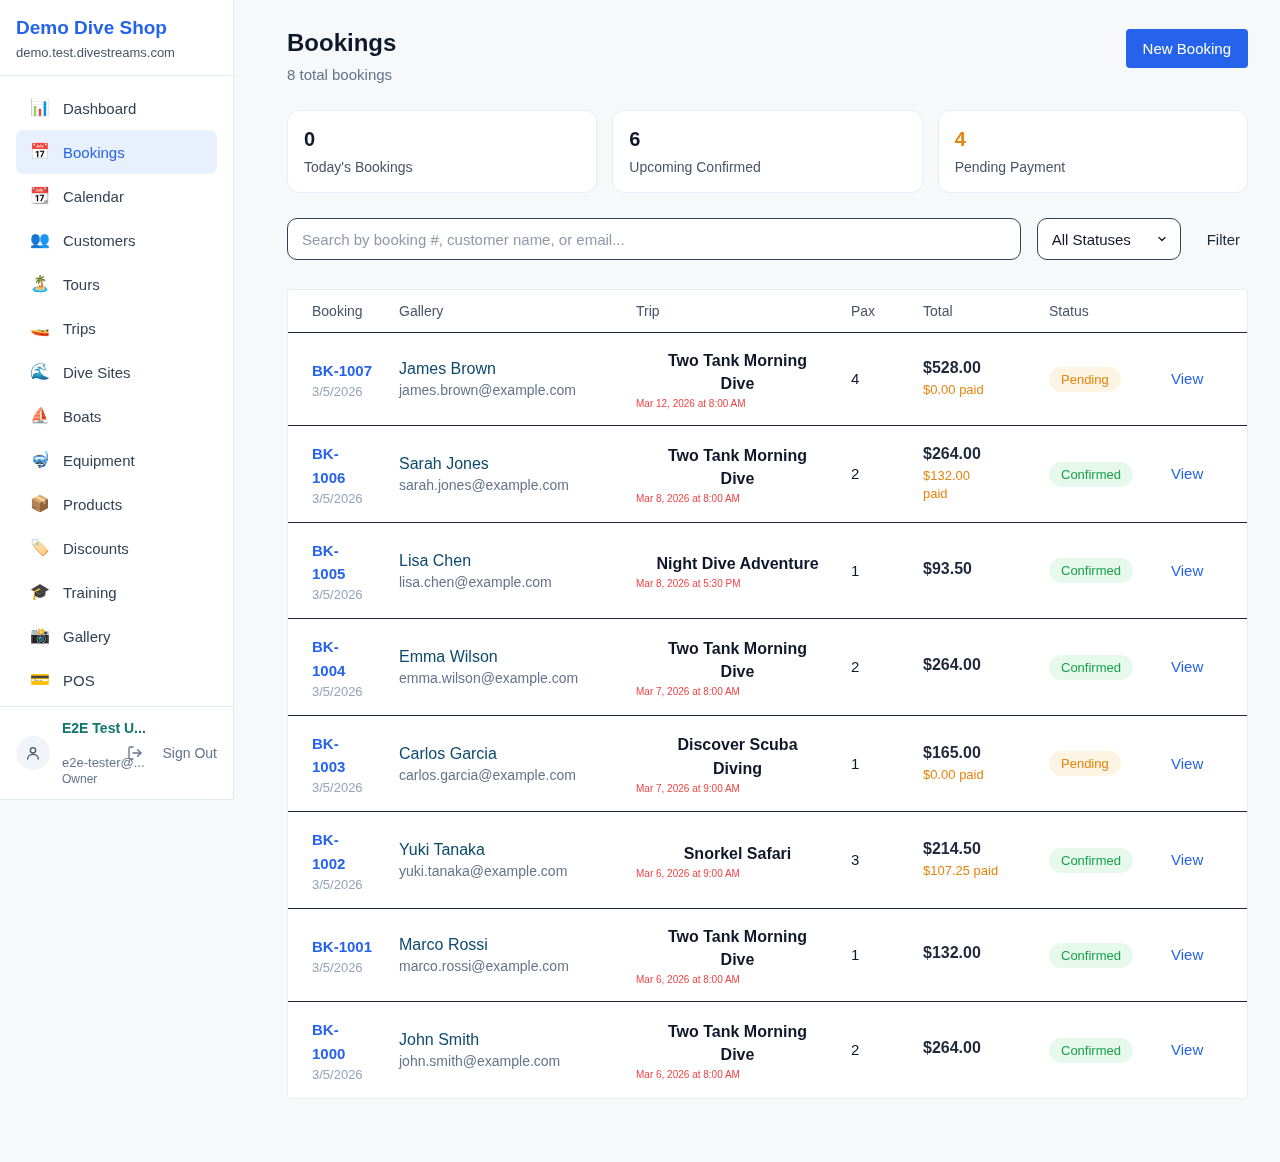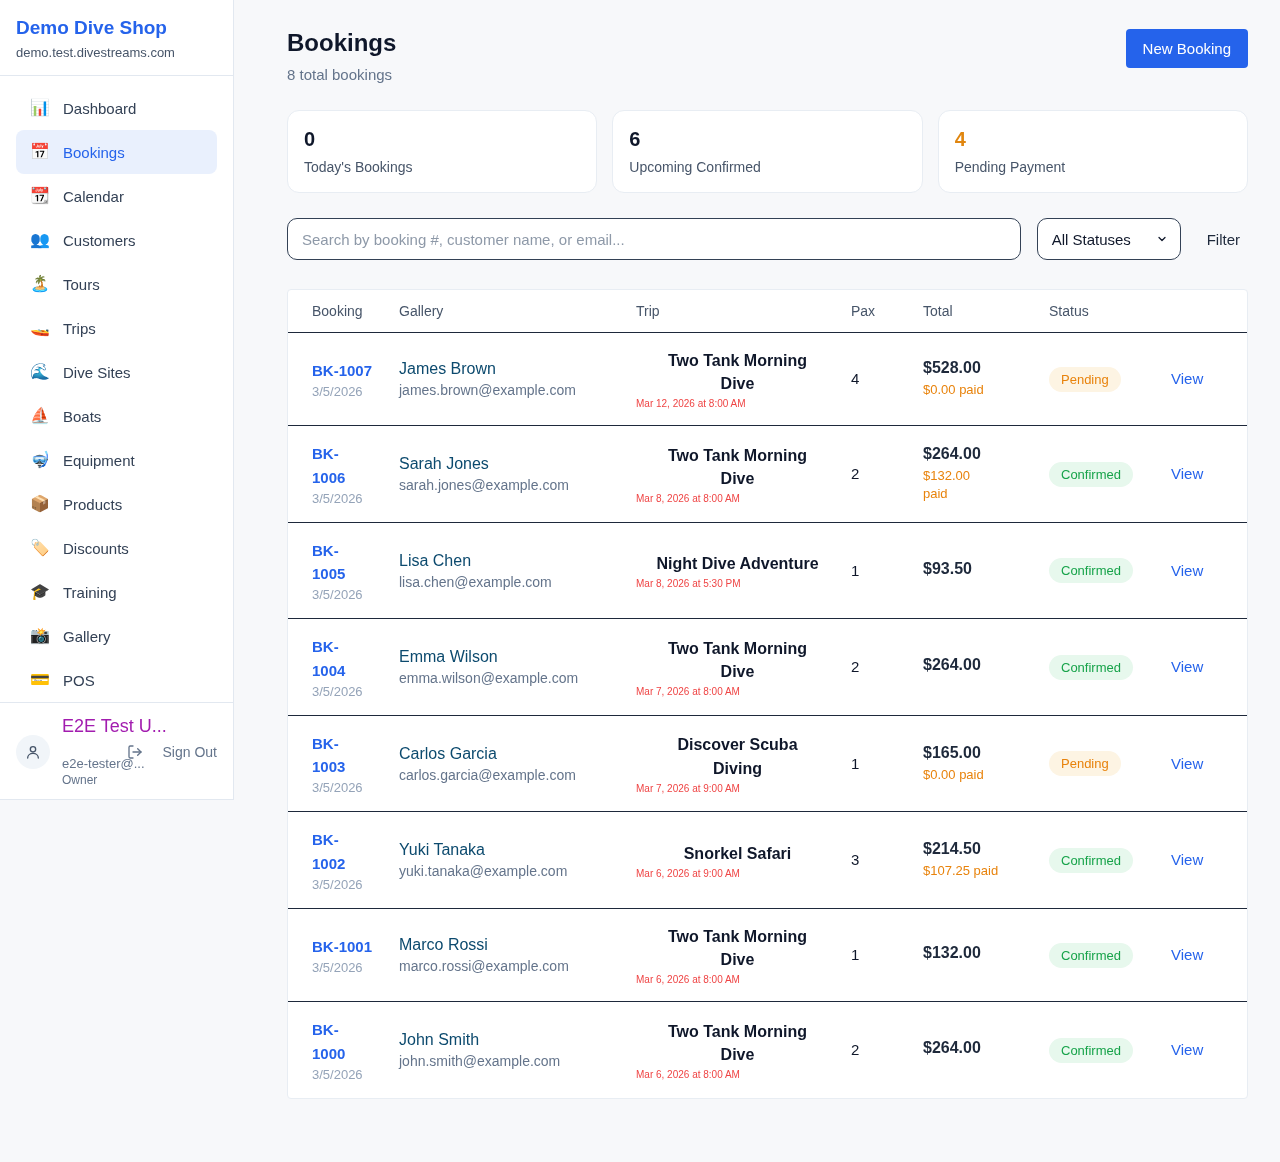--- a/index.html
+++ b/index.html
@@ -14,21 +14,21 @@
   .brand-domain { font-size:13px; color:#475569; margin-top:6px; }
   .nav { padding:10px 16px 0; flex:1; }
   .nav-item { display:flex; align-items:center; gap:13px; height:44px; padding:0 14px;
               border-radius:8px; font-size:15px; color:#334155; cursor:pointer; }
   .nav-item.active { background:#e9f0fd; color:#2563eb; font-weight:500; }
   .nav-icon { width:20px; font-size:16px; line-height:1; text-align:center; }
   .user-block { border-top:1px solid #e2e8f0; padding:13px 16px; display:flex; align-items:center; }
   .avatar { width:34px; height:34px; border-radius:50%; background:#f1f5f9; display:flex;
             align-items:center; justify-content:center; flex:none; }
   .user-info { margin-left:12px; min-width:0; }
-  .user-name { font-size:18px; font-weight:normal; color:#a21caf; white-space:nowrap; }
+  .user-name { font-size:14px; font-weight:bold; color:#0f766e; white-space:nowrap; }
   .user-email { font-size:13px; color:#64748b; margin-top:19px; white-space:nowrap; }
   .user-role { font-size:12px; color:#64748b; margin-top:2px; }
   .signout { margin-left:auto; display:flex; align-items:center; gap:20px; font-size:14px;
              color:#64748b; cursor:pointer; white-space:nowrap; }
 
   
   .main { position:absolute; left:255px; top:0; width:1025px; padding:29px 32px 0; }
   .page-header { display:flex; justify-content:space-between; align-items:flex-start; }
   .page-title { font-size:24px; font-weight:bold; color:#0f172a; }
   .page-subtitle { font-size:15px; color:#64748b; margin-top:9px; }

